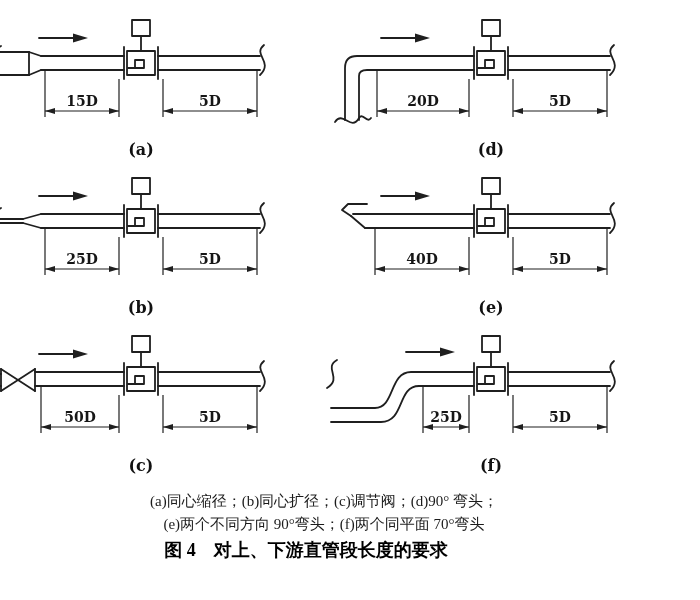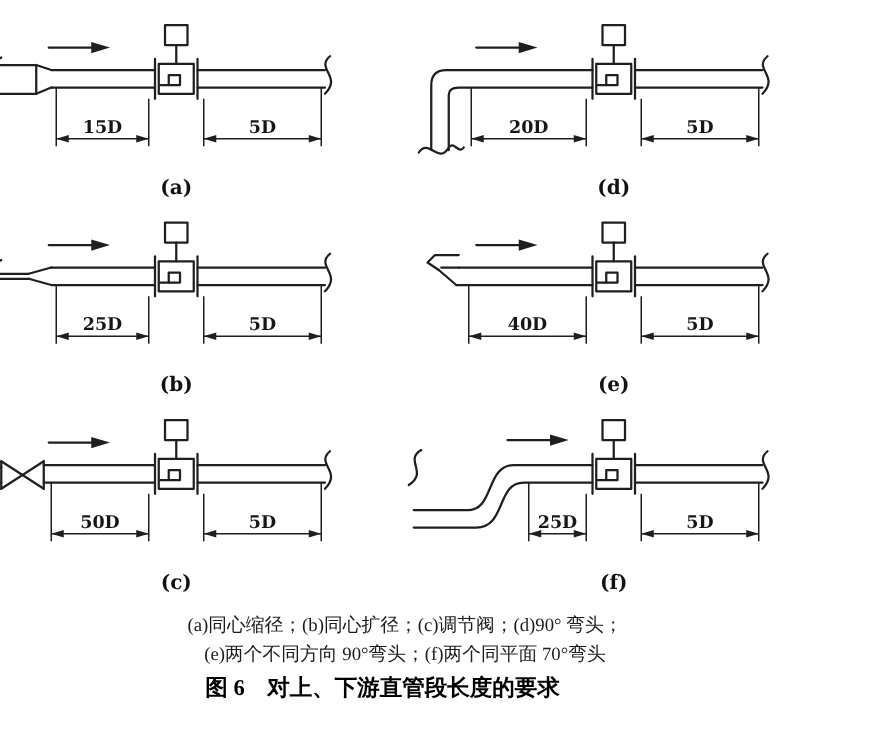--- a/index.html
+++ b/index.html
@@ -308,15 +308,15 @@
         </g>
         <text class="lettertxt" x="180" y="141">(f)</text>
       </svg>
     </div>
 
   </div>
 
   <div class="caption">
     <div class="cap-line">(a)同心缩径；(b)同心扩径；(c)调节阀；(d)90° 弯头；</div>
     <div class="cap-line">(e)两个不同方向 90°弯头；(f)两个同平面 70°弯头</div>
-    <div class="cap-title">图 6　对上、下游直管段长度的要求</div>
+    <div class="cap-title">图 4　对上、下游直管段长度的要求</div>
   </div>
 </div>
 
 </body></html>

